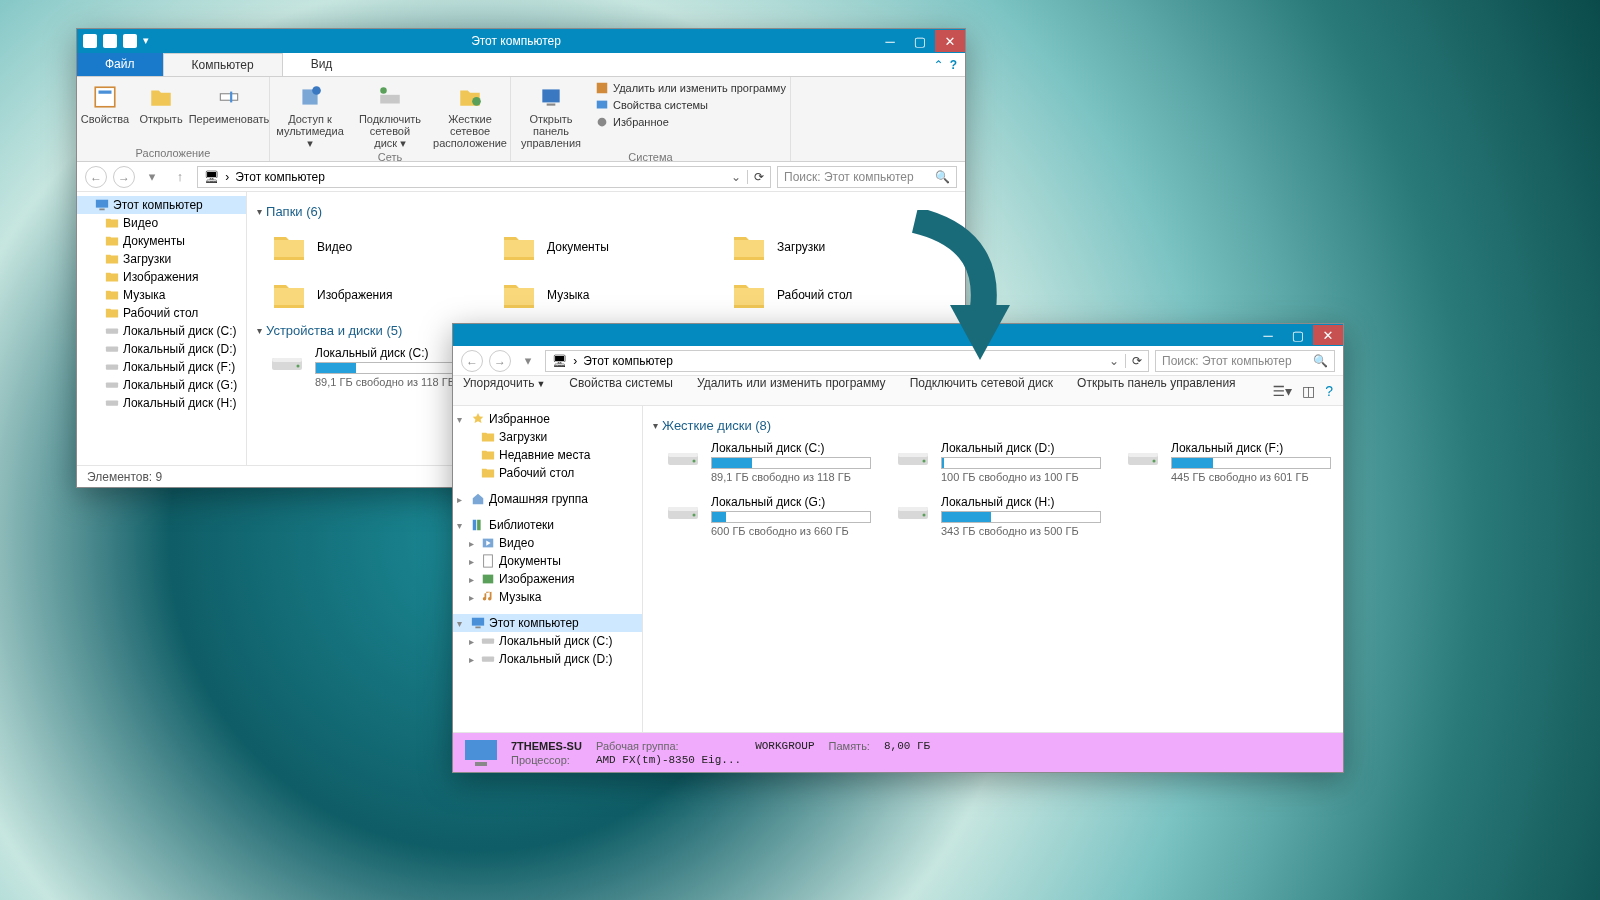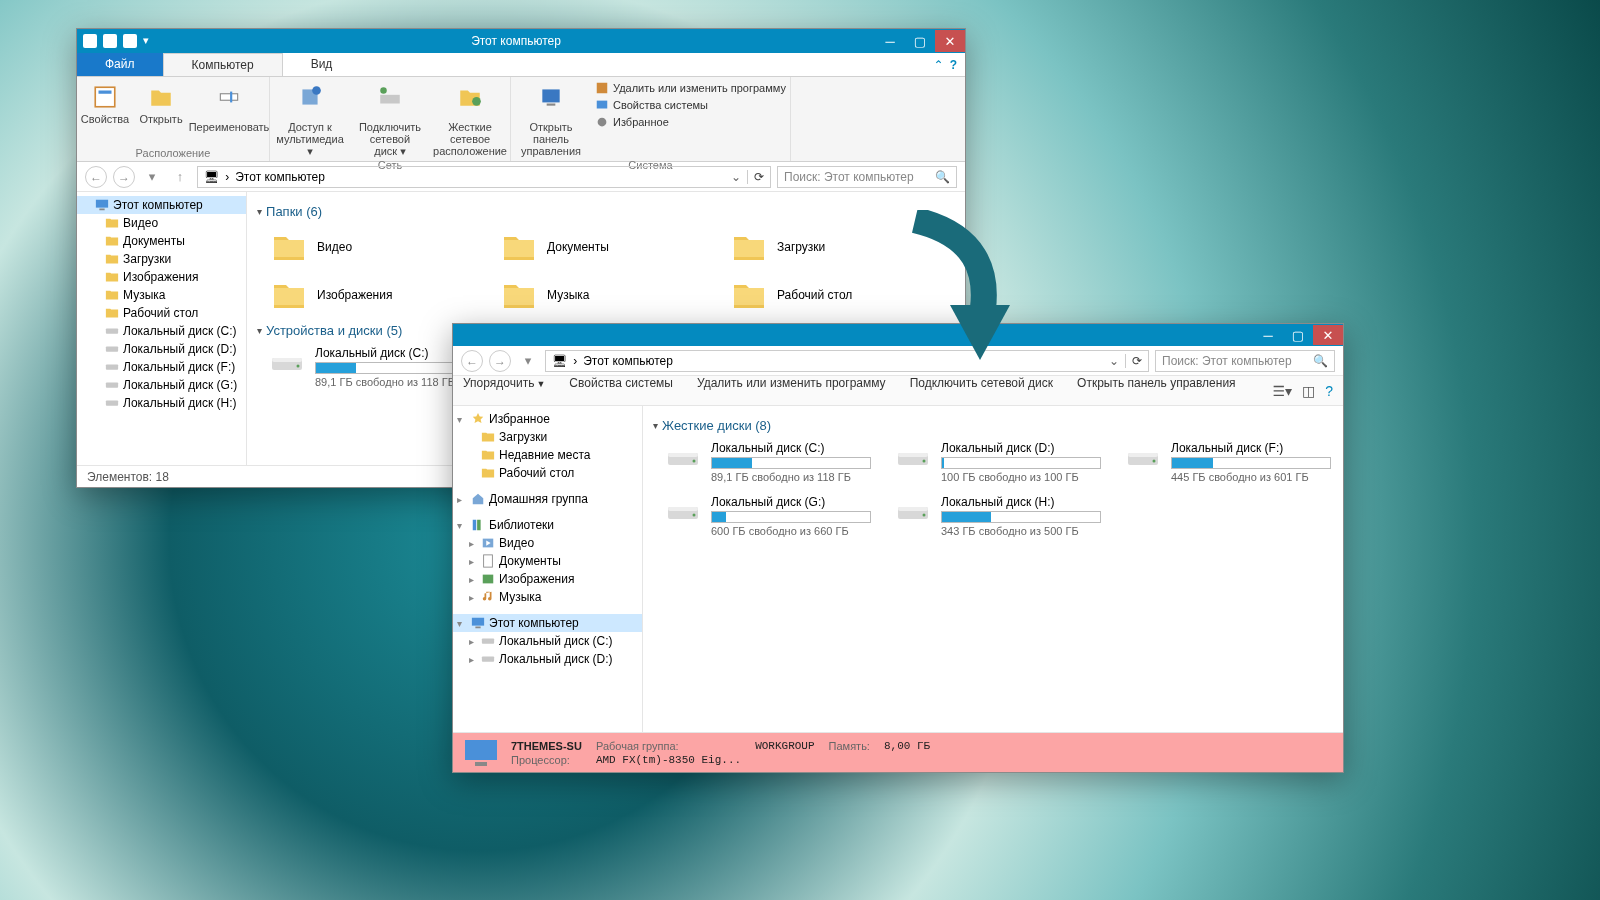--- a/index.html
+++ b/index.html
@@ -30,21 +30,21 @@
 .tab.active { background: #f5f5f5; border: 1px solid #d0d0d0; border-bottom: none; }
 .tabend { flex: 1; display: flex; justify-content: flex-end; align-items: center; padding-right: 8px; color: #048abf; gap: 6px; }
 .tabend span { font-size: 12px; }
 
 
 .ribbon { display: flex; height: 85px; background: #f5f5f5; border-bottom: 1px solid #d0d0d0; font-size: 11px; }
 .rgroup { display: flex; flex-direction: column; border-right: 1px solid #e0e0e0; padding: 2px 0 0; }
 .rgroup .items { flex: 1; display: flex; align-items: flex-start; }
 .rgroup .label { text-align: center; color: #777; font-size: 11px; padding: 2px 0; }
 .ritem { display: flex; flex-direction: column; align-items: center; padding: 4px 8px 0; cursor: pointer; text-align: center; line-height: 1.1; width: 56px; color: #444; }
-.ritem.wide { width: 80px; gap: 8px; }
+.ritem.wide { width: 80px; }
 .ritem .ico { width: 28px; height: 28px; margin-bottom: 2px; display: flex; align-items: center; justify-content: center; }
 .rsmall { display: flex; flex-direction: column; padding: 2px 4px; gap: 3px; }
 .rsmall div { display: flex; align-items: center; gap: 4px; cursor: pointer; color: #333; font-size: 11px; }
 .rsmall .si { width: 14px; height: 14px; }
 
 
 .navbar { height: 30px; display: flex; align-items: center; padding: 0 8px; gap: 6px; border-bottom: 1px solid #e5e5e5; }
 .navbtn { width: 22px; height: 22px; border: 1px solid #ccc; border-radius: 50%; display: flex; align-items: center; justify-content: center; color: #888; font-size: 12px; cursor: pointer; }
 .navbtn.plain { border: none; border-radius: 0; font-size: 13px; }
 .addr { flex: 1; height: 22px; border: 1px solid #ccc; display: flex; align-items: center; padding: 0 6px; gap: 6px; font-size: 12px; }
@@ -84,21 +84,21 @@
 .drive-grid { display: flex; flex-wrap: wrap; gap: 8px 20px; padding-left: 10px; }
 .drive-item { display: flex; gap: 10px; width: 210px; cursor: pointer; padding: 2px; }
 .drive-item .dico { width: 36px; height: 36px; flex-shrink: 0; }
 .drive-item .dinfo { flex: 1; display: flex; flex-direction: column; gap: 2px; }
 .drive-item .bar { height: 12px; border: 1px solid #bbb; background: #fff; }
 .drive-item .bar .fill { height: 100%; background: #26a0da; }
 .drive-item .free { color: #666; font-size: 11px; }
 
 
 .status { height: 22px; border-top: 1px solid #e5e5e5; display: flex; align-items: center; padding: 0 10px; font-size: 12px; color: #555; }
-.w2 .status2 { height: 40px; border-top: 1px solid #e5e5e5; display: flex; align-items: center; padding: 0 10px; font-size: 11px; gap: 12px; background: #fca5a5; }
+.w2 .status2 { height: 40px; border-top: 1px solid #e5e5e5; display: flex; align-items: center; padding: 0 10px; font-size: 11px; gap: 12px; background: #f0abfc; }
 .status2 .pcico { width: 36px; height: 30px; }
 .status2 .grid { display: grid; grid-template-columns: auto auto auto auto auto auto; gap: 2px 14px; }
 .status2 .k { color: #666; }
 .status2 .v { color: #222; font-family: Liberation Mono, monospace; }
 .status2 .name { font-weight: 600; color: #222; }
 
 
 .arrow { position: absolute; left: 900px; top: 210px; width: 120px; height: 170px; pointer-events: none; }
 </style>
 </head>
@@ -404,21 +404,21 @@
                 <div class="fill" style="width:9%"></div>
               </div>
               <span class="free">600 ГБ свободно из 660 ГБ</span>
             </div>
           </div>
         </div>
     </div>
   </div>
 
   <div class="status">
-      <span>Элементов: 18</span>
+      <span>Элементов: 9</span>
     </div>
 </div>
 
 <div class="window w2">
   <div class="titlebar">
     <div class="winbtns">
       <div>─</div>
       <div>▢</div>
       <div class="close">✕</div>
     </div>

